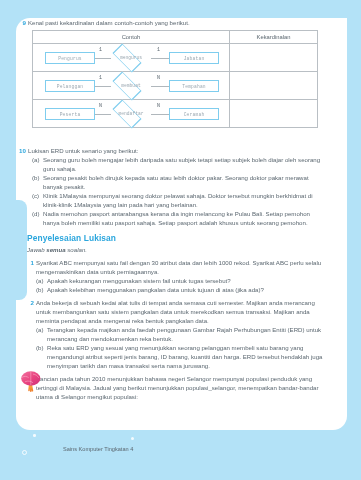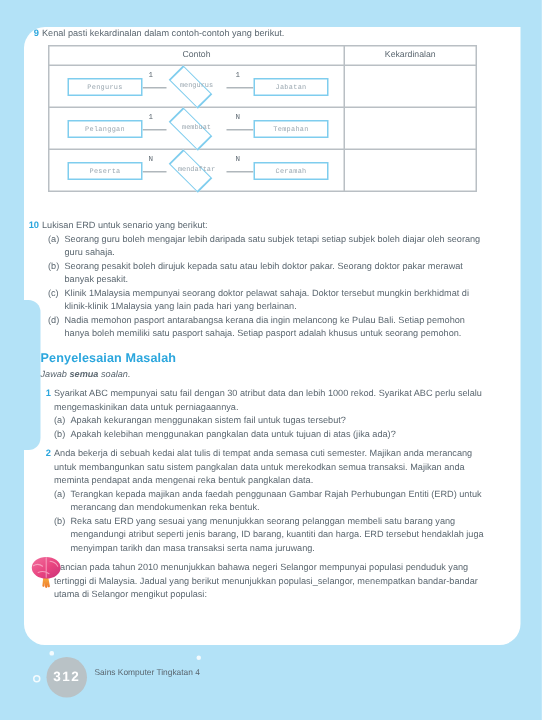--- a/index.html
+++ b/index.html
@@ -325,21 +325,21 @@
         <span class="subtext">Klinik 1Malaysia mempunyai seorang doktor pelawat sahaja. Doktor tersebut mungkin berkhidmat di klinik-klinik 1Malaysia yang lain pada hari yang berlainan.</span>
       </div>
       <div class="sub">
         <span class="sublabel">(d)</span>
         <span class="subtext">Nadia memohon pasport antarabangsa kerana dia ingin melancong ke Pulau Bali. Setiap pemohon hanya boleh memiliki satu pasport sahaja. Setiap pasport adalah khusus untuk seorang pemohon.</span>
       </div>
     </div>
   </div>
 
   <div id="penyelesaian">
-    <div id="pm-title">Penyelesaian Masalah</div>
+    <div id="pm-title">Penyelesaian Lukisan</div>
     <div id="pm-sub"><span>Jawab </span><b>semua</b><span> soalan.</span></div>
 
     <div id="pm-list">
 
       <div class="pm-item">
         <span class="qnum">1</span>
         <span class="qbody">
           <span>Syarikat ABC mempunyai satu fail dengan 30 atribut data dan lebih 1000 rekod. Syarikat ABC perlu selalu mengemaskinikan data untuk perniagaannya.</span>
           <span class="sub">
             <span class="sublabel">(a)</span>
@@ -389,19 +389,16 @@
     </defs>
     <path d="M11.5 17.5 L11 22.5 M13.5 17.5 L14.5 22.8 M12.6 17.5 L12.8 23.2" stroke="url(#bg2)" stroke-width="1.5" fill="none" stroke-linecap="round"></path>
     <ellipse cx="12.8" cy="10.5" rx="9.6" ry="7.2" fill="url(#bg1)"></ellipse>
     <path d="M4.2 9.2c2.2-1.4 4.4-1.1 6.2.3M15.4 6.2c2.3.2 4.1 1.5 5.1 3.3M7.4 13.6c2.6-1.0 5.2-.6 7.3.9M12.8 3.6v13.2" stroke="#f9b8cf" stroke-width="0.7" fill="none" opacity="0.75" stroke-linecap="round"></path>
   </svg>
 
   <div id="footer">
     <div class="fdot" style="left:33px; top:0px; width:2.5px; height:2.5px;"></div>
     <div class="fdot" style="left:131px; top:3px; width:3px; height:3px;"></div>
     <div class="fdot" style="left:22px; top:16px; width:5px; height:5px; background:transparent; border:1.2px solid #ffffff;"></div>
-    <div id="page-badge">
-      <div class="num">312</div>
-    </div>
     <div id="footer-title">Sains Komputer Tingkatan 4</div>
   </div>
 
 </div>
 
 </body></html>

